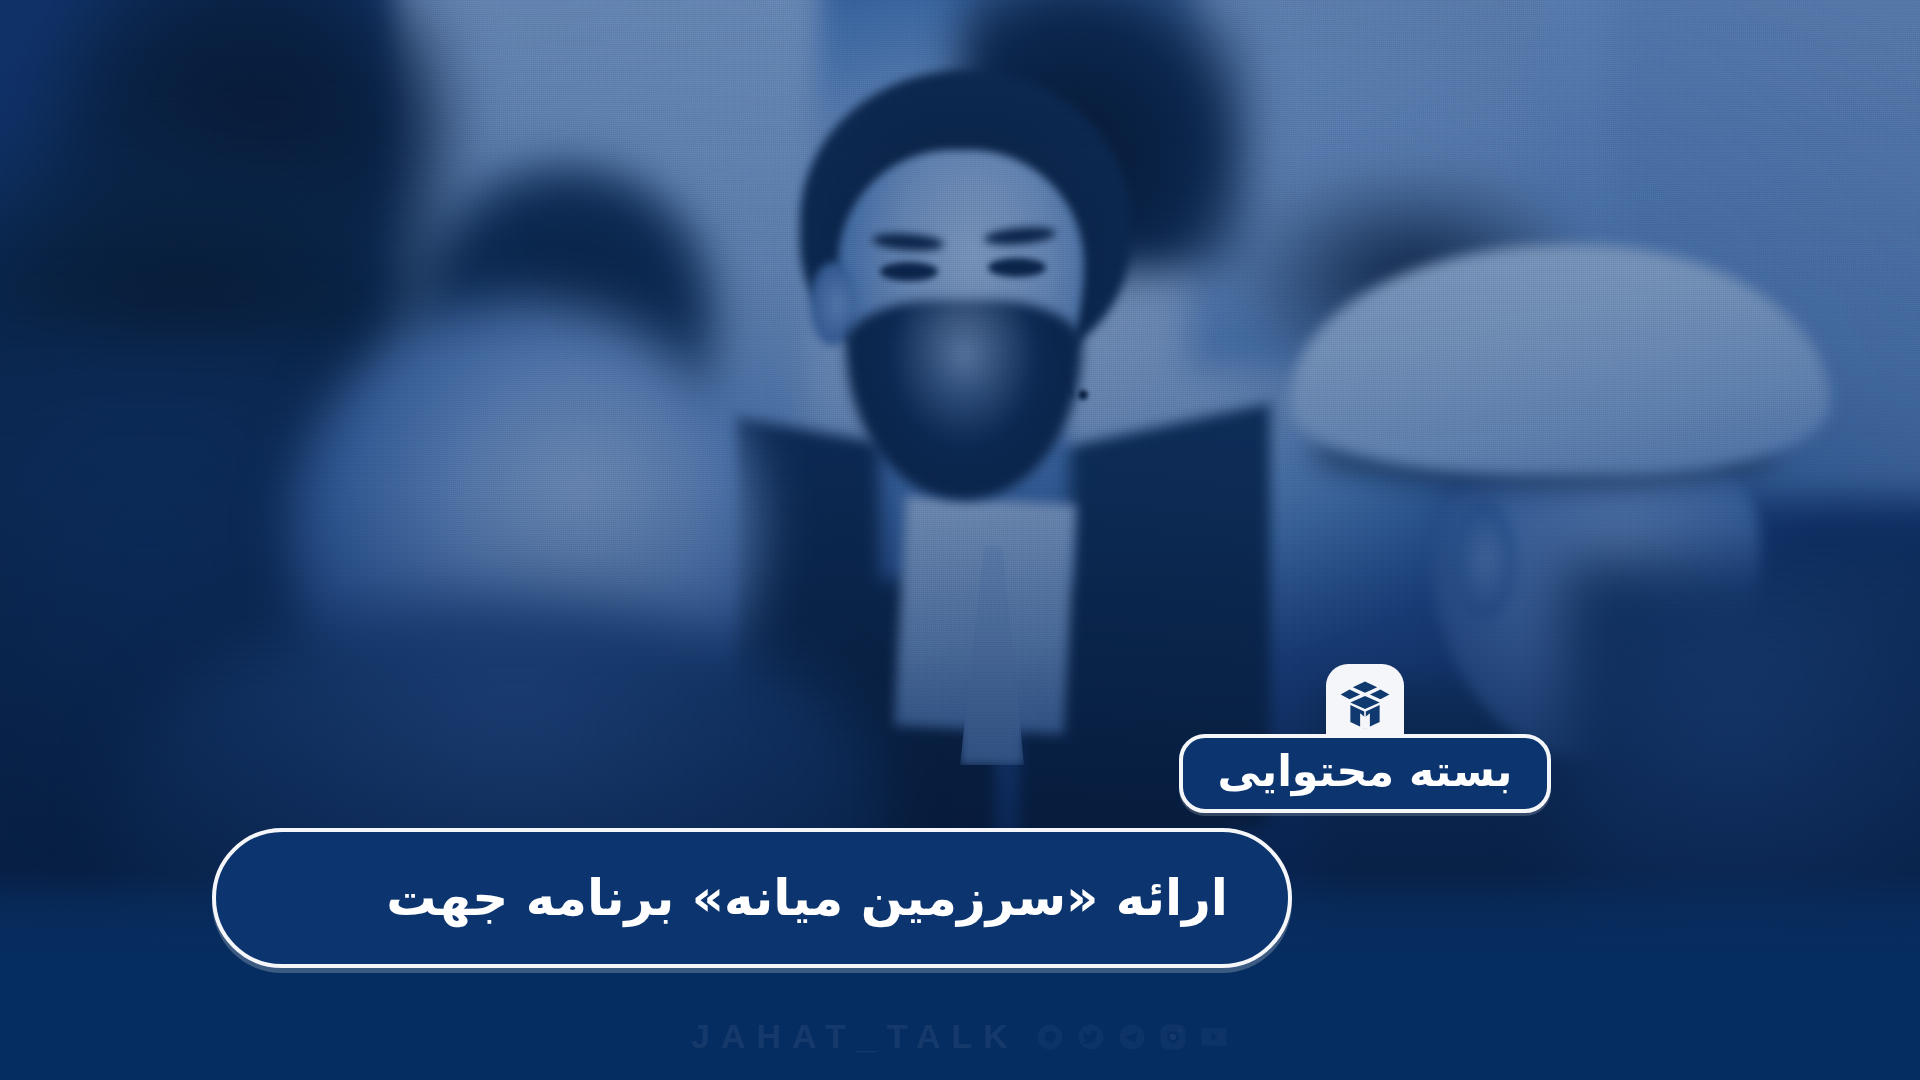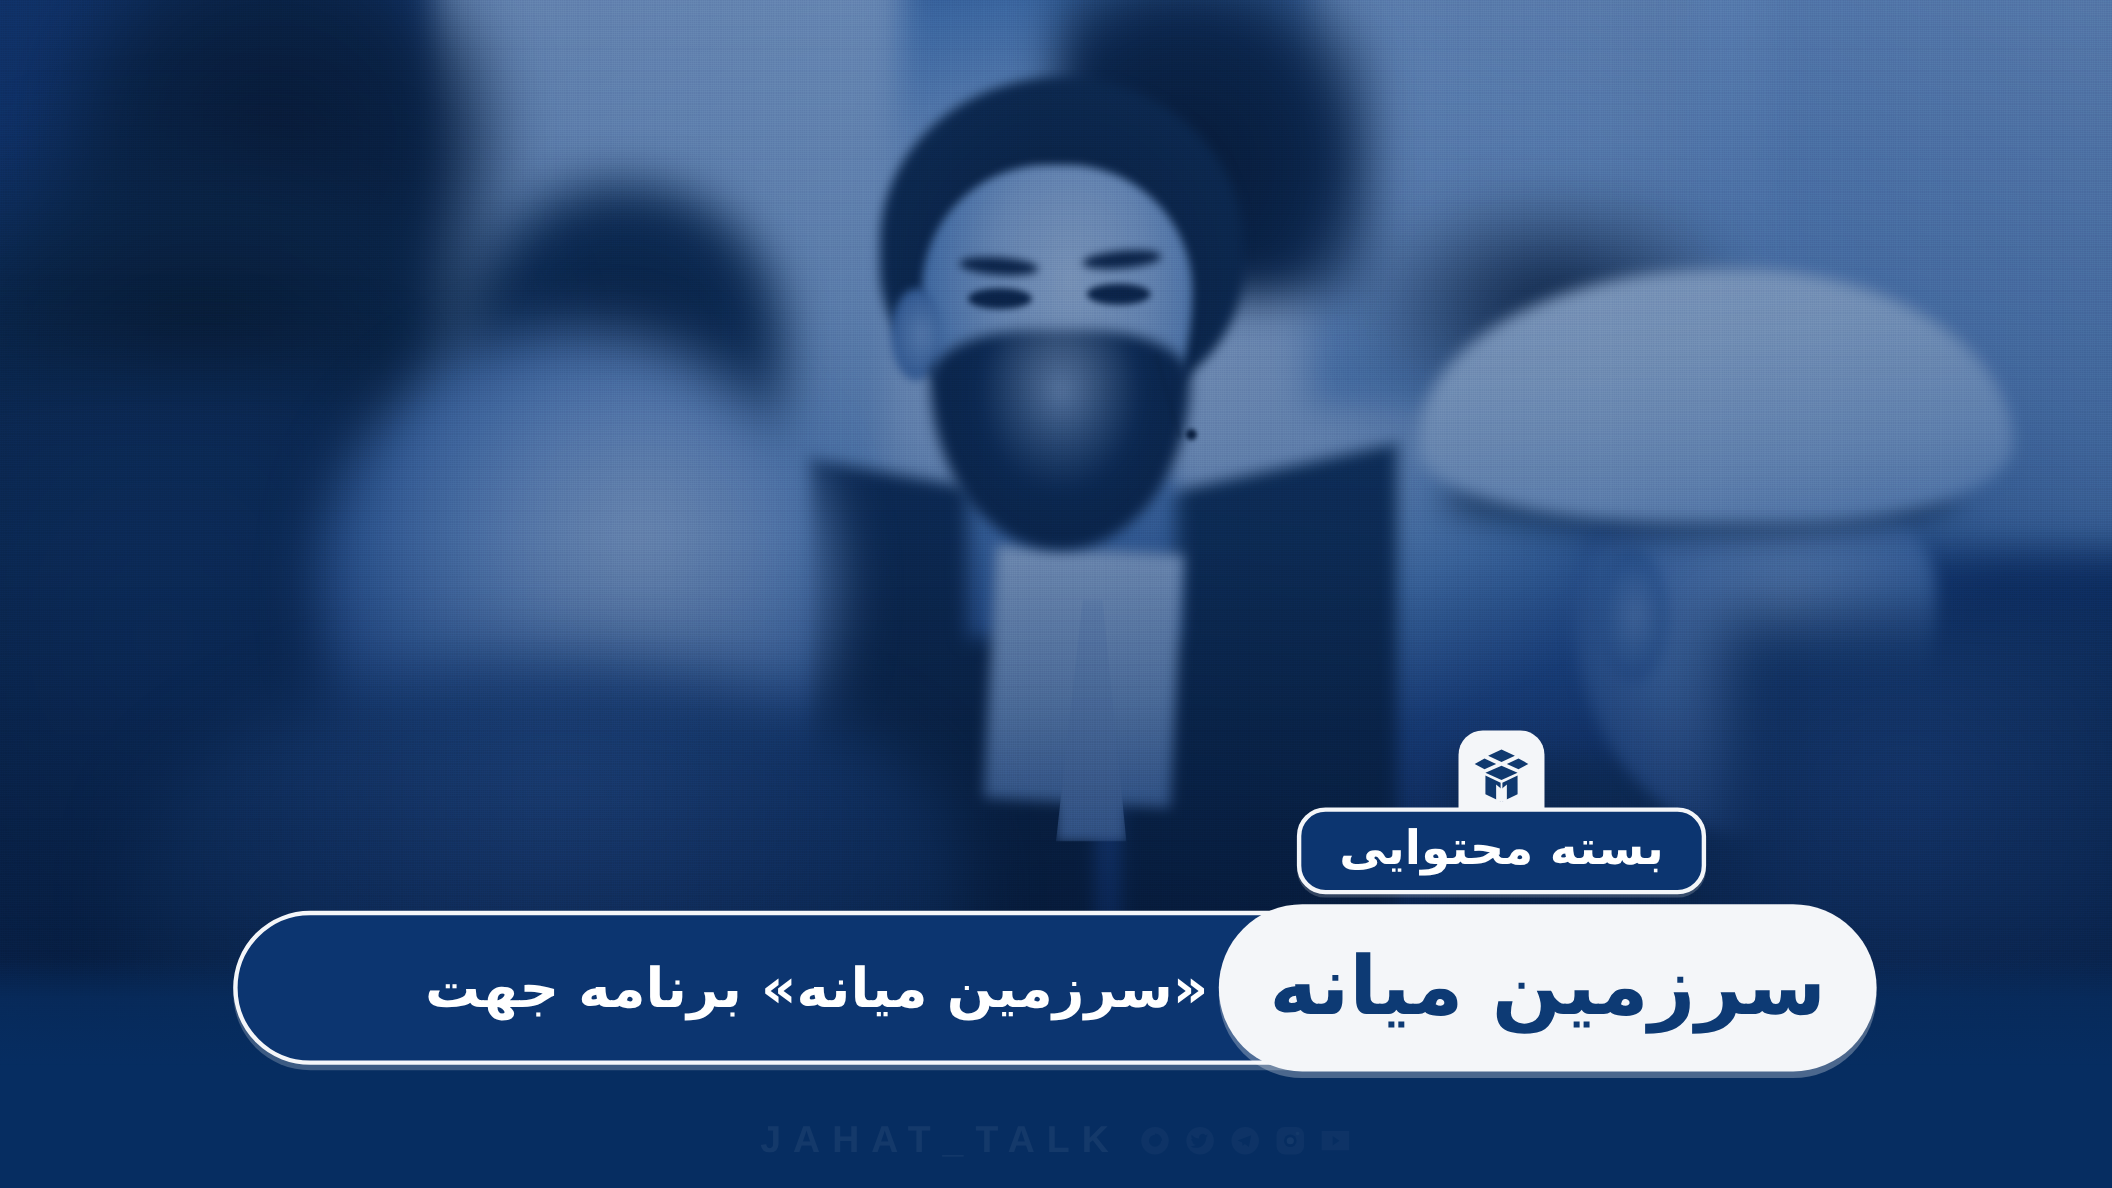--- a/index.html
+++ b/index.html
@@ -552,18 +552,15 @@
     </div>
     <div class="badge-pill">
       <span>بسته محتوایی</span>
     </div>
   </div>
 
   <div class="title-row">
     <div class="subtitle-pill">
       <span>ارائه «سرزمین میانه» برنامه جهت</span>
     </div>
-    <div class="title-pill">
-      <span>سرزمین میانه</span>
-    </div>
   </div>
 
 </div>
 
 </body></html>

